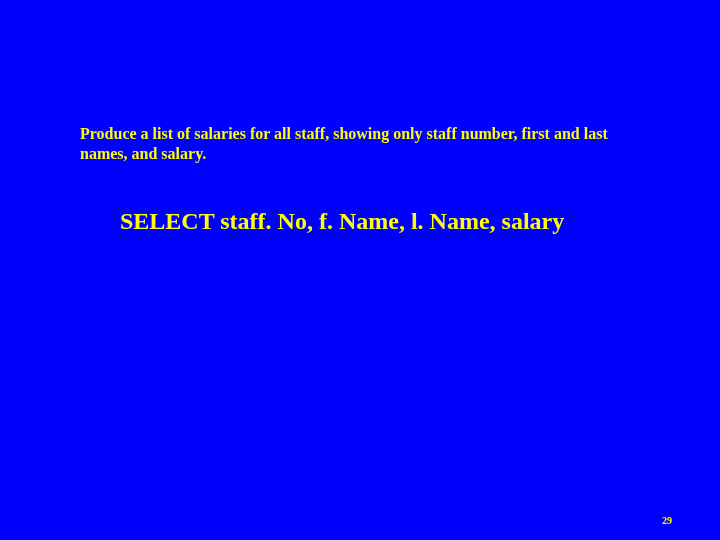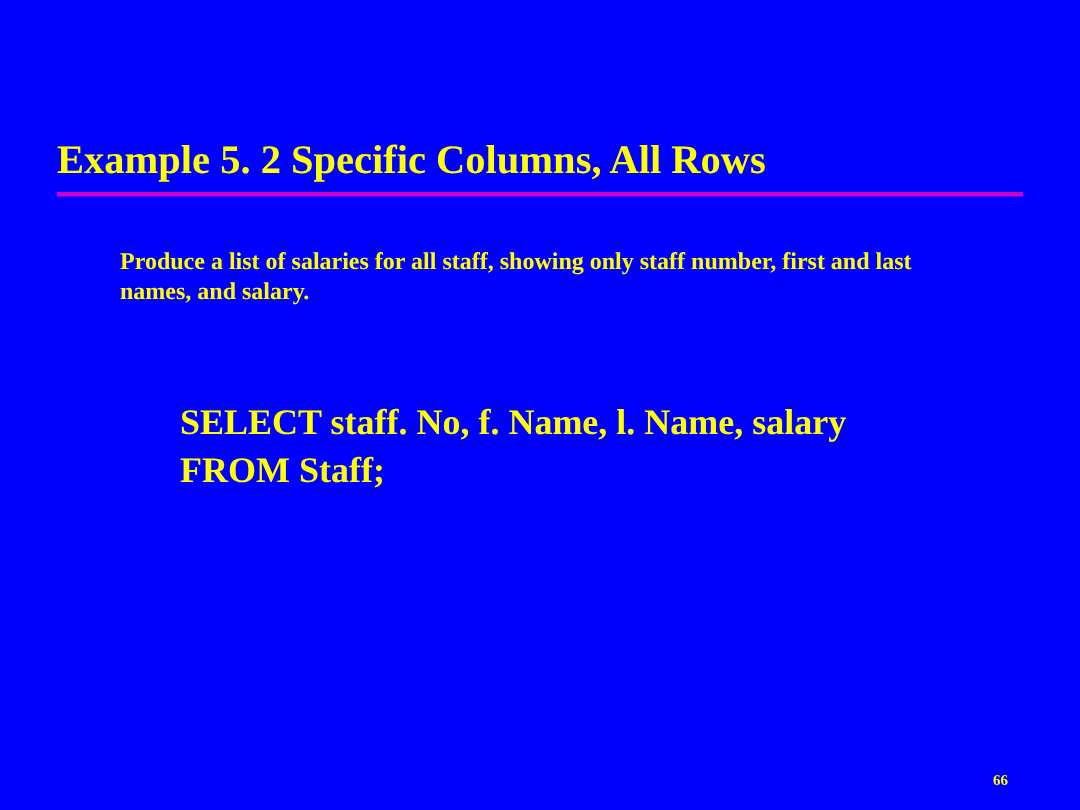--- a/index.html
+++ b/index.html
@@ -32,45 +32,41 @@
       font-weight: bold;
       line-height: 1.2;
     }
     .body-text {
       margin: 34px 80px 0 80px;
       font-size: 16px;
       font-weight: bold;
       line-height: 1.25;
     }
     .code-block {
-      margin: 62px 120px 0 120px;
+      margin: 42px 120px 0 120px;
       font-size: 24px;
       font-weight: bold;
       line-height: 1.3;
     }
     .code-line {
       display: block;
     }
     .page-number {
       position: absolute;
       bottom: 14px;
       right: 48px;
       font-size: 10px;
       font-weight: bold;
     }
   </style>
 </head>
 <body>
 
 <div class="slide">
-  <div class="title-wrap">
-    <div class="title">Example 5. 2  Specific Columns, All Rows</div>
-  </div>
 
   <div class="body-text">Produce a list of salaries for all staff, showing only staff number, first and last names, and salary.</div>
 
   <div class="code-block">
     <span class="code-line">SELECT staff. No, f. Name, l. Name, salary</span>
-    <span class="code-line">FROM Staff;</span>
   </div>
 
-  <div class="page-number">66</div>
+  <div class="page-number">29</div>
 </div>
 
 </body></html>

